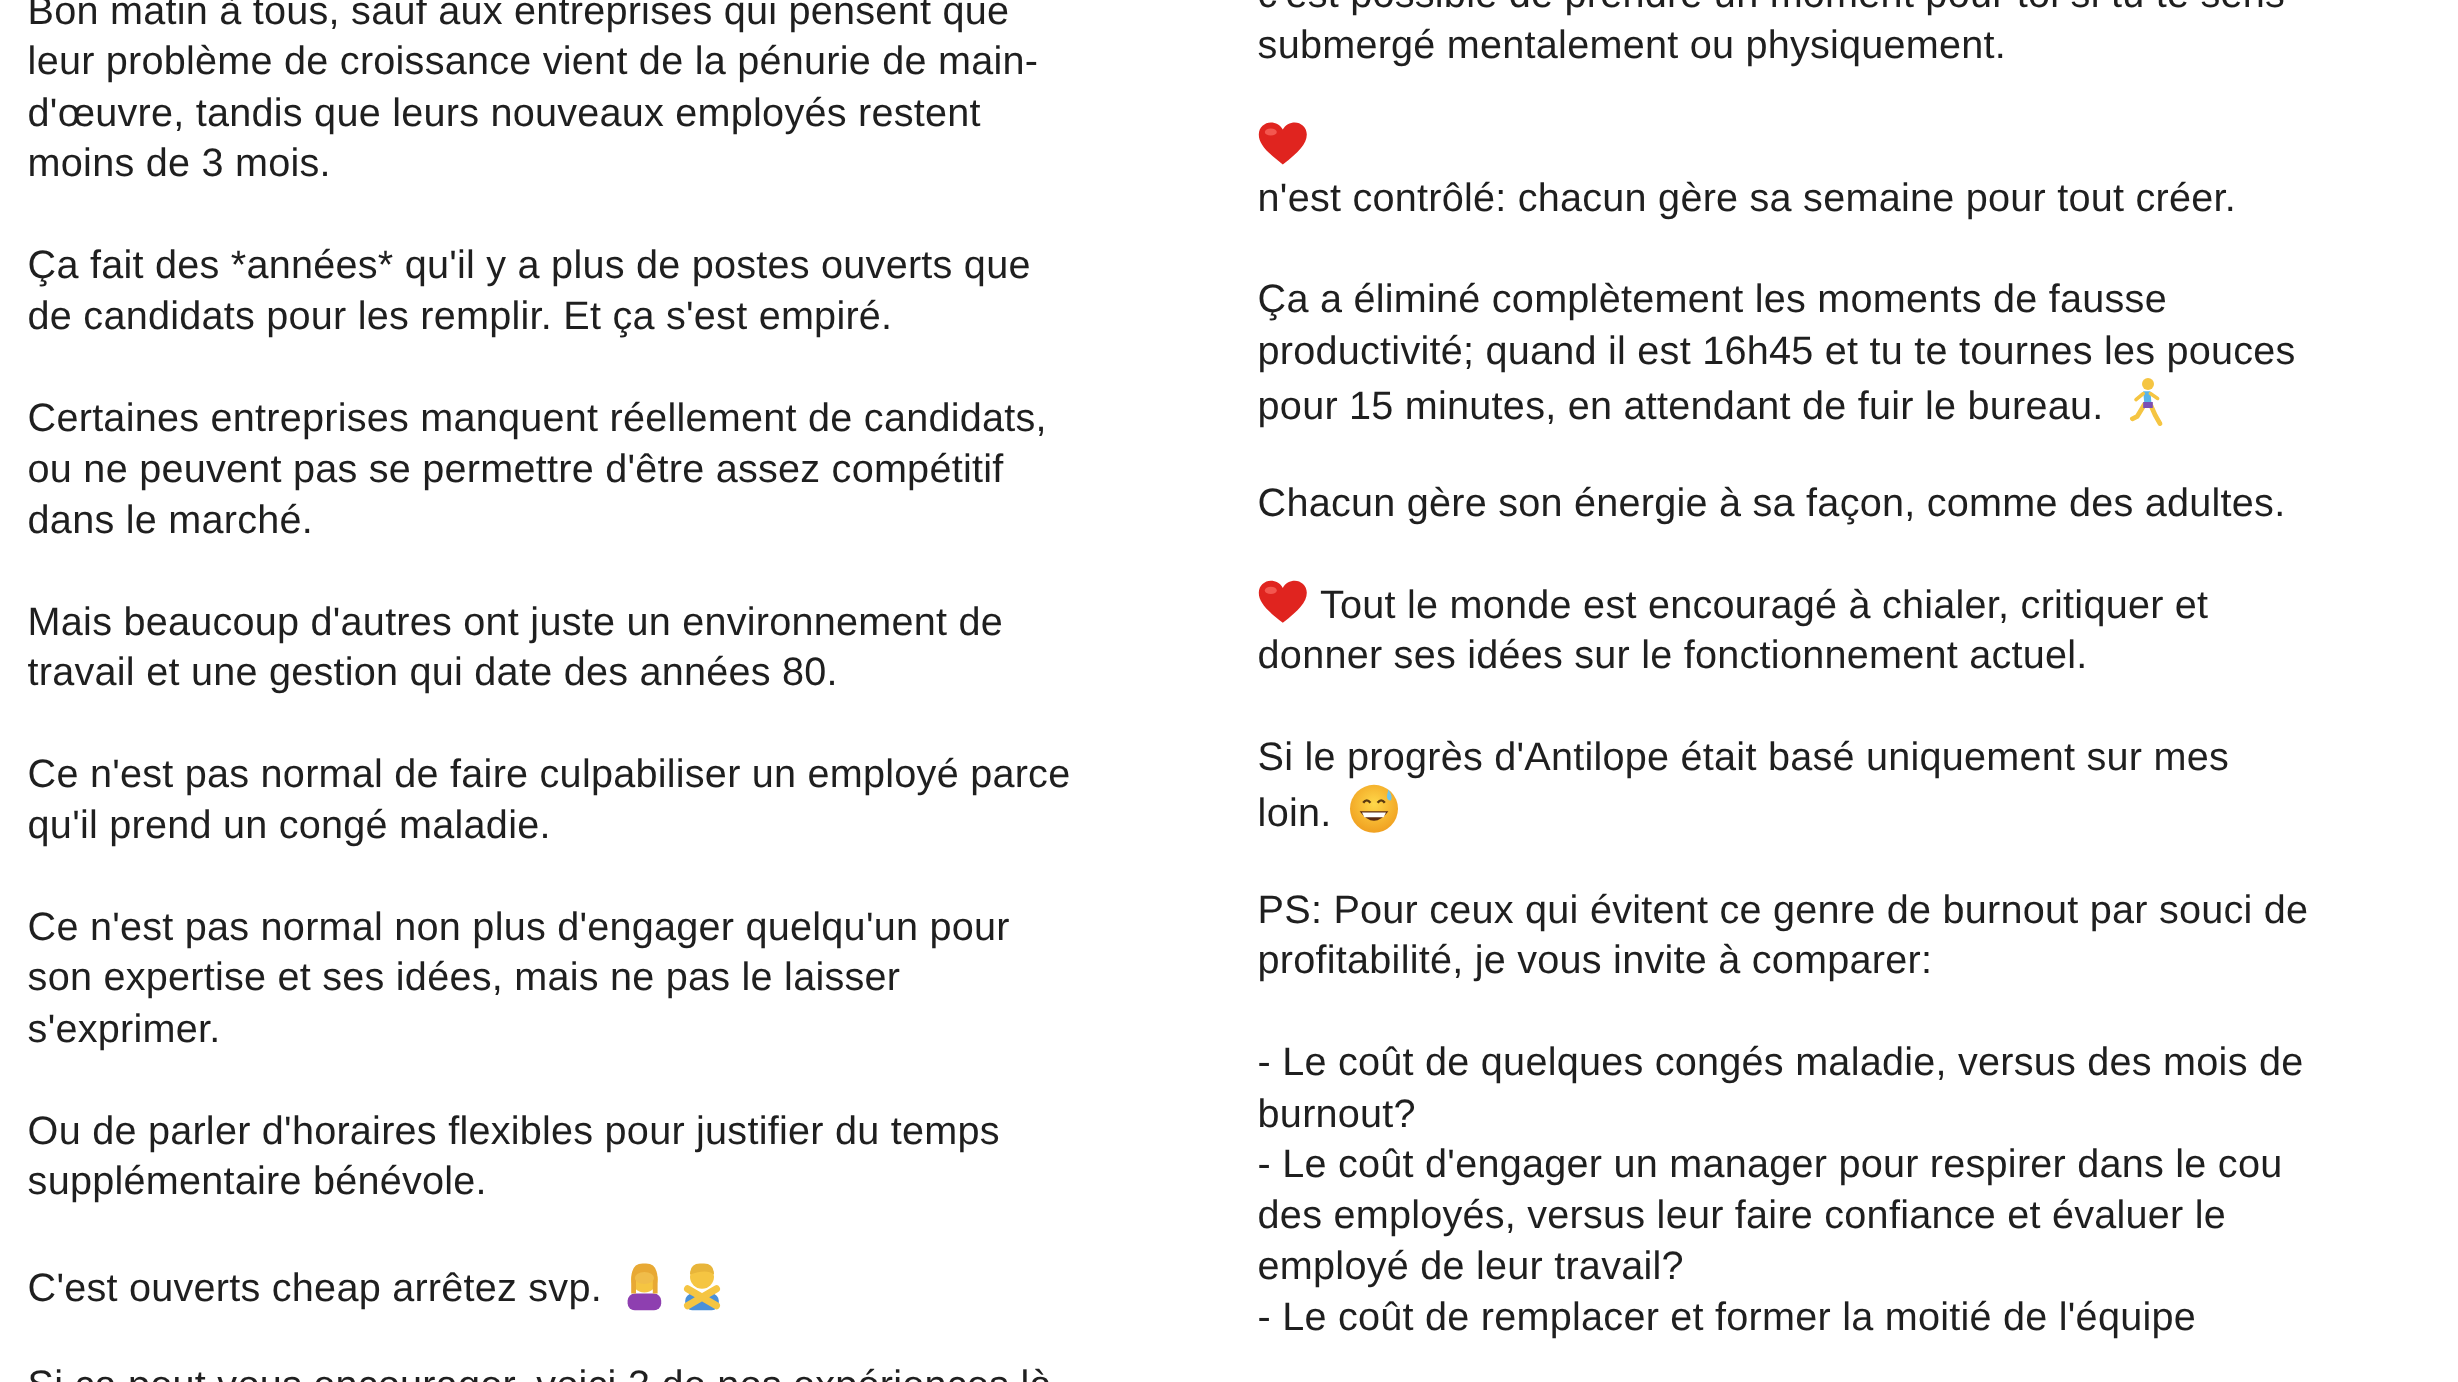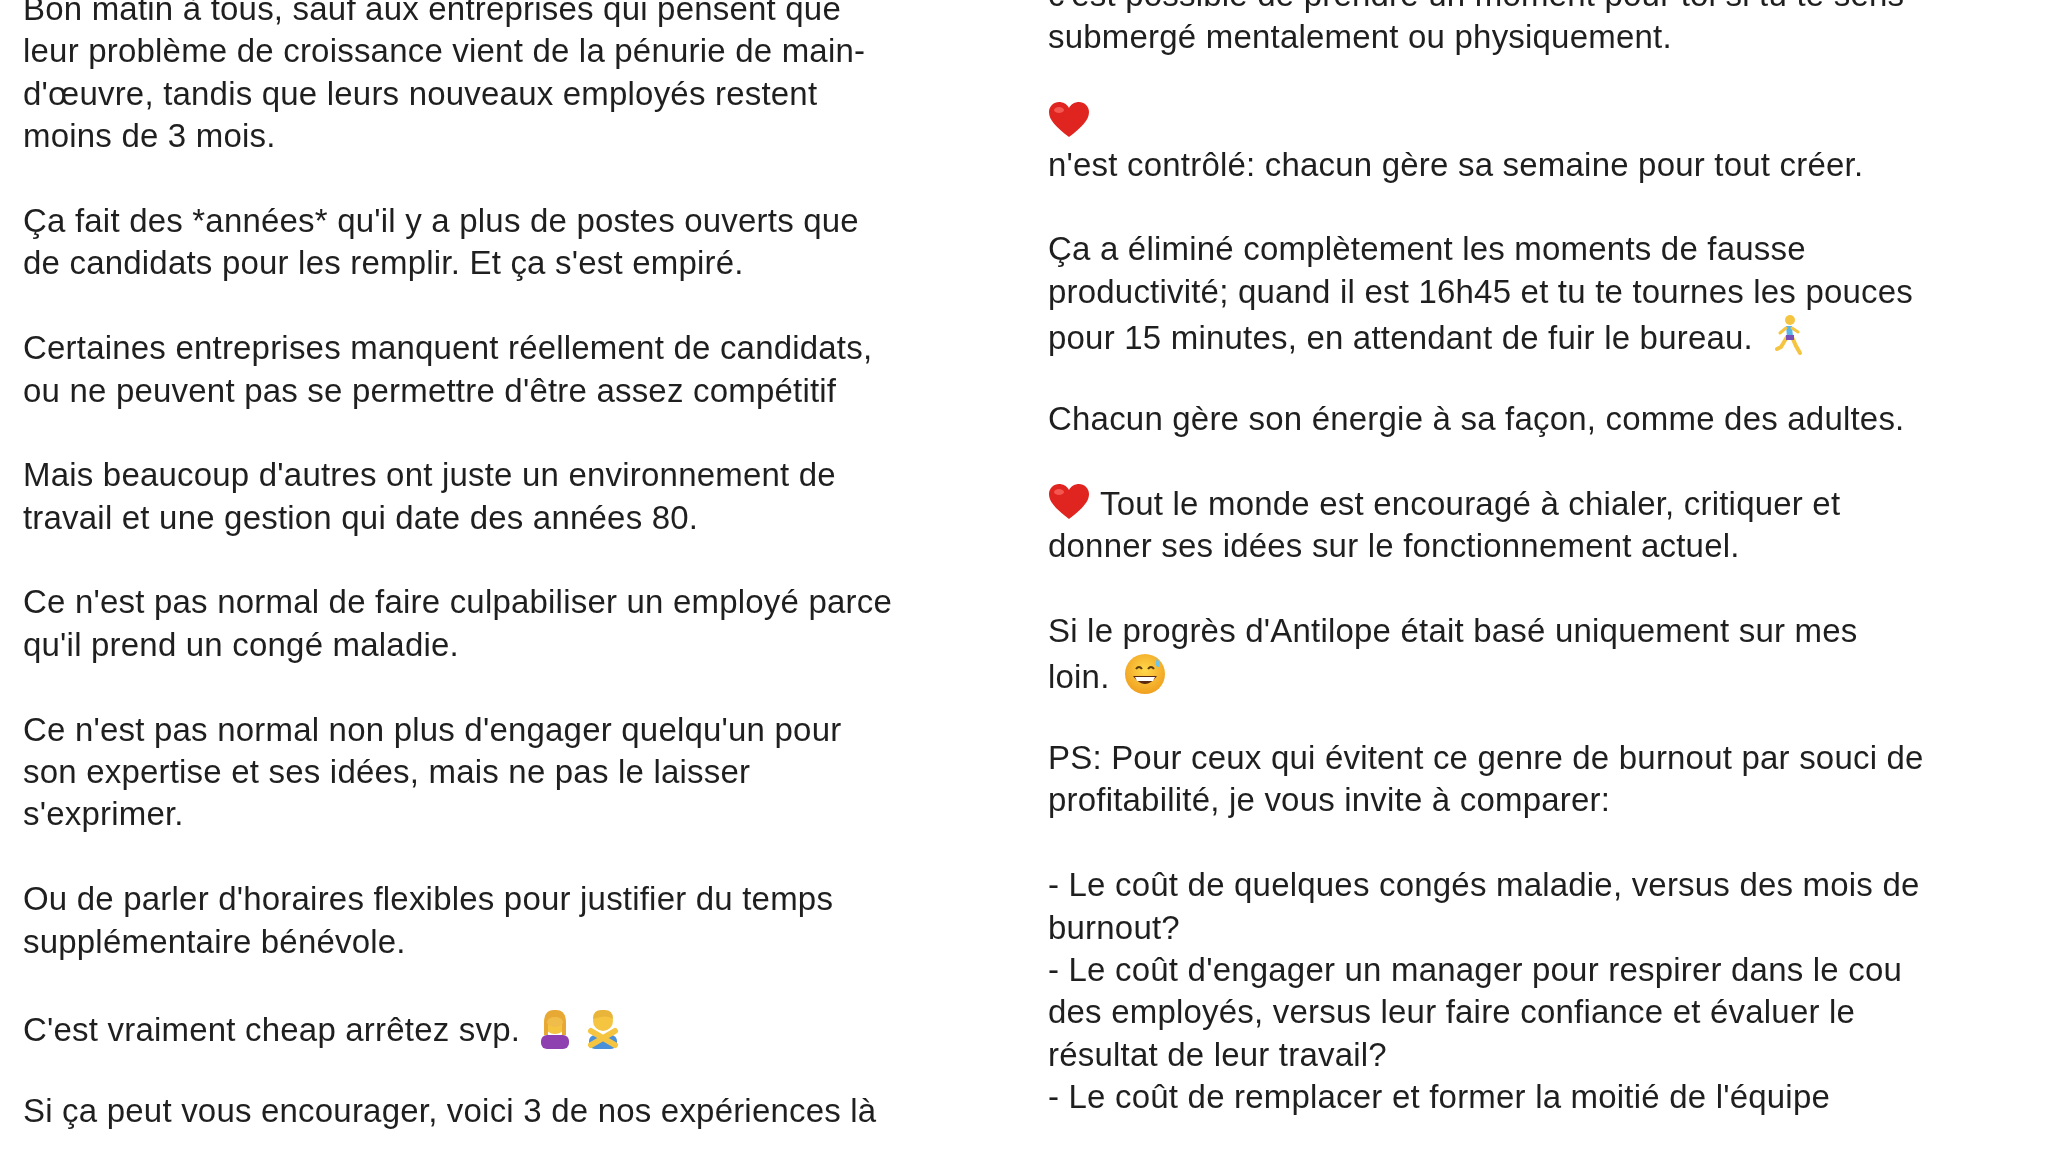--- a/index.html
+++ b/index.html
@@ -29,36 +29,37 @@
   <div class="line">Bon matin à tous, sauf aux entreprises qui pensent que</div>
   <div class="line">leur problème de croissance vient de la pénurie de main-</div>
   <div class="line">d'œuvre, tandis que leurs nouveaux employés restent</div>
   <div class="line">moins de 3 mois.</div>
   <div class="blank"></div>
   <div class="line">Ça fait des *années* qu'il y a plus de postes ouverts que</div>
   <div class="line">de candidats pour les remplir. Et ça s'est empiré.</div>
   <div class="blank"></div>
   <div class="line">Certaines entreprises manquent réellement de candidats,</div>
   <div class="line">ou ne peuvent pas se permettre d'être assez compétitif</div>
+  <div class="line">dans le marché.</div>
   <div class="blank"></div>
   <div class="line">Mais beaucoup d'autres ont juste un environnement de</div>
   <div class="line">travail et une gestion qui date des années 80.</div>
   <div class="blank"></div>
   <div class="line">Ce n'est pas normal de faire culpabiliser un employé parce</div>
   <div class="line">qu'il prend un congé maladie.</div>
   <div class="blank"></div>
   <div class="line">Ce n'est pas normal non plus d'engager quelqu'un pour</div>
   <div class="line">son expertise et ses idées, mais ne pas le laisser</div>
   <div class="line">s'exprimer.</div>
   <div class="blank"></div>
   <div class="line">Ou de parler d'horaires flexibles pour justifier du temps</div>
   <div class="line">supplémentaire bénévole.</div>
   <div class="blank"></div>
   <div class="line">
-    <span>C'est vraiment cheap arrêtez svp.</span>
+    <span>C'est ouverts cheap arrêtez svp.</span>
     <svg class="emoji small-emoji" viewBox="0 0 44 44">
       <rect x="8" y="30" width="28" height="14" rx="6" fill="#8e3fb0"></rect>
       <circle cx="22" cy="18" r="11" fill="#f5c542"></circle>
       <path d="M11 18 Q11 4 22 5 Q33 4 33 18 L33 30 L29 30 L29 16 Q22 10 15 16 L15 30 L11 30 Z" fill="#e8a934"></path>
       <ellipse cx="22" cy="17" rx="8" ry="5" fill="#f0bd4a"></ellipse>
     </svg><svg class="emoji small-emoji" viewBox="0 0 44 44">
       <rect x="8" y="30" width="28" height="14" rx="6" fill="#4a90d9"></rect>
       <circle cx="22" cy="16" r="10" fill="#f5c542"></circle>
       <path d="M12 14 Q12 4 22 5 Q32 4 32 14 Q26 9 12 14 Z" fill="#e8b53a"></path>
       <path d="M10 26 L34 40 M34 26 L10 40" stroke="#f5c542" stroke-width="6" stroke-linecap="round"></path>
@@ -122,15 +123,15 @@
     </svg>
   </div>
   <div class="blank"></div>
   <div class="line">PS: Pour ceux qui évitent ce genre de burnout par souci de</div>
   <div class="line">profitabilité, je vous invite à comparer:</div>
   <div class="blank"></div>
   <div class="line">- Le coût de quelques congés maladie, versus des mois de</div>
   <div class="line">burnout?</div>
   <div class="line">- Le coût d'engager un manager pour respirer dans le cou</div>
   <div class="line">des employés, versus leur faire confiance et évaluer le</div>
-  <div class="line">résultat de leur travail?</div>
+  <div class="line">employé de leur travail?</div>
   <div class="line">- Le coût de remplacer et former la moitié de l'équipe</div>
 </div>
 
 </body></html>

